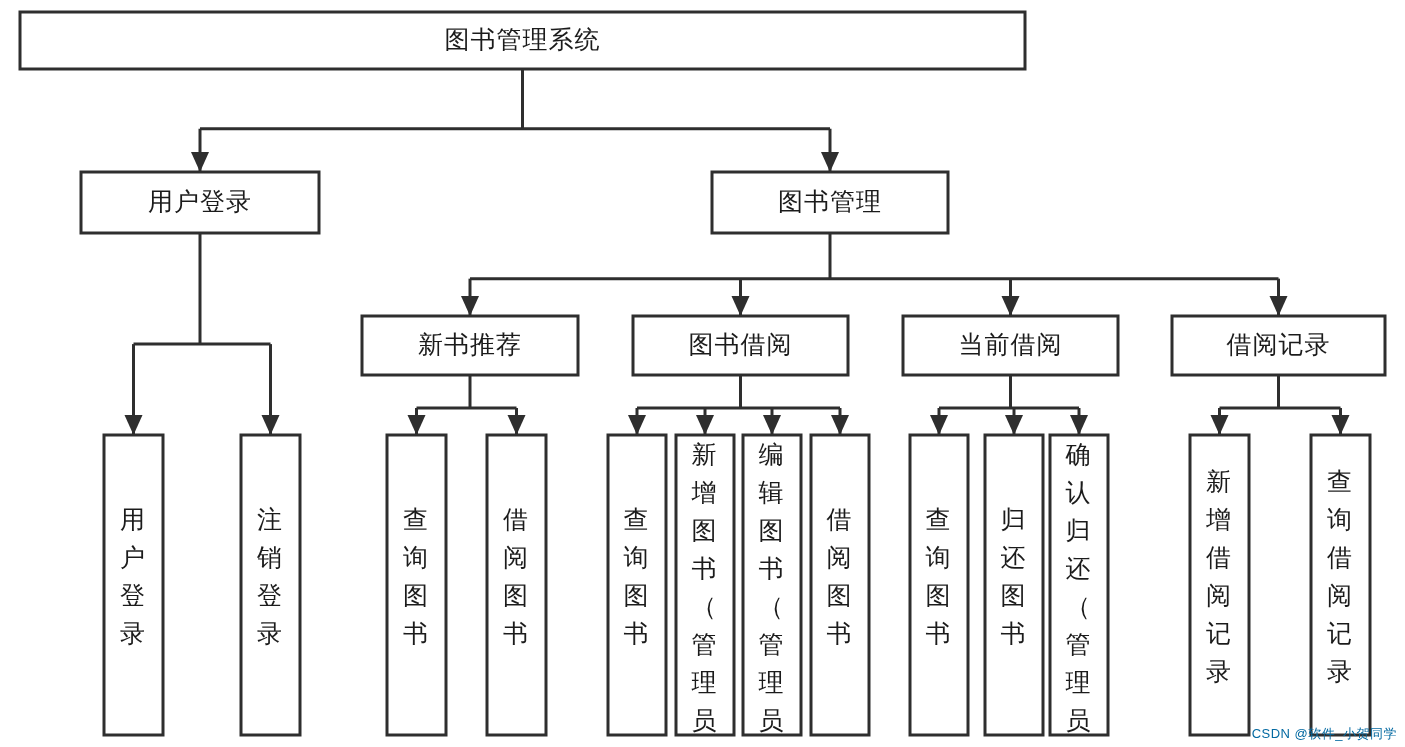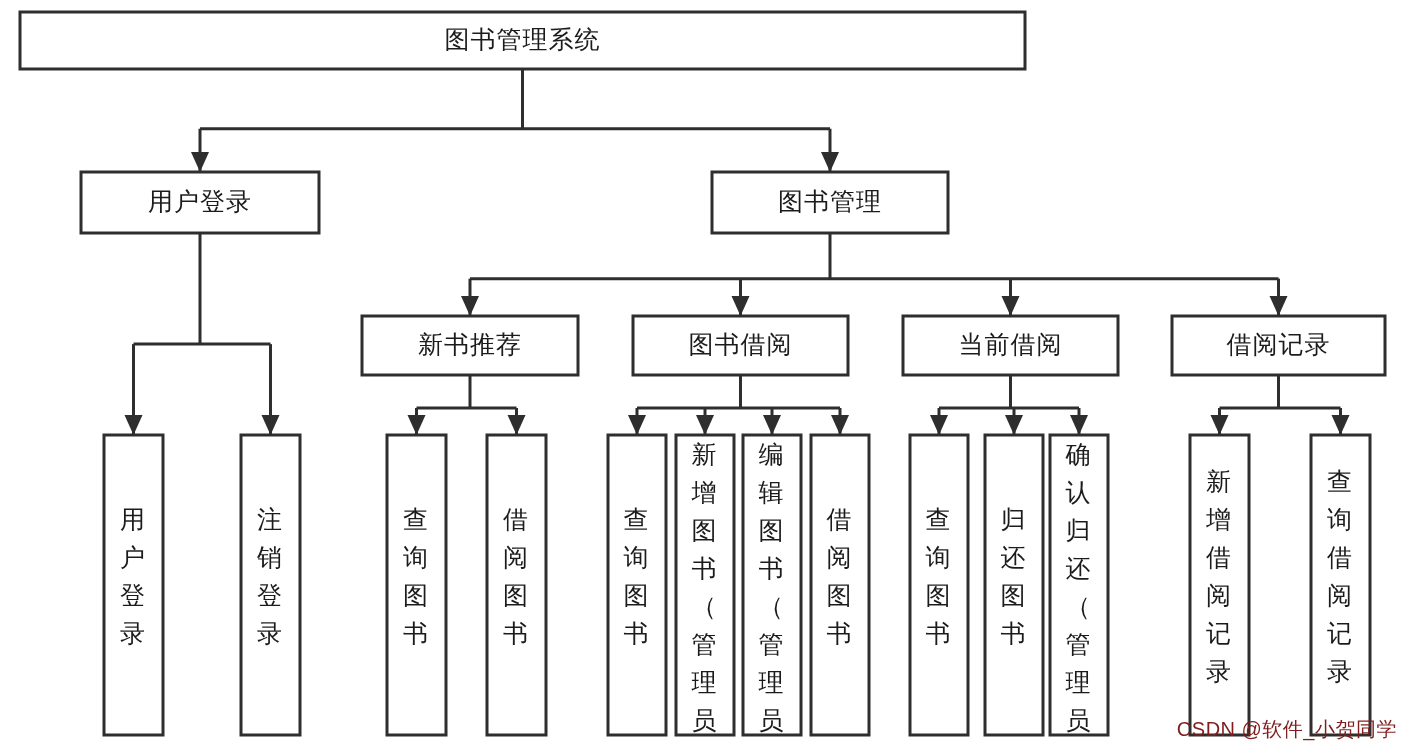--- a/index.html
+++ b/index.html
@@ -53,22 +53,22 @@
   }
   .arrow-head {
     fill: #2e2e2e;
     stroke: none;
   }
   .watermark-text {
     position: absolute;
     right: 8px;
     bottom: 4px;
     font-family: "Liberation Sans", sans-serif;
-    font-size: 20px;
-    color: #7f1d1d;
+    font-size: 13px;
+    color: #0369a1;
     white-space: nowrap;
     letter-spacing: 0.5px;
     text-align: right;
   }
 </style>
 </head>
 <body>
 
 <div id="diagram-root">
   <svg class="flow" viewBox="0 0 1405 747">

